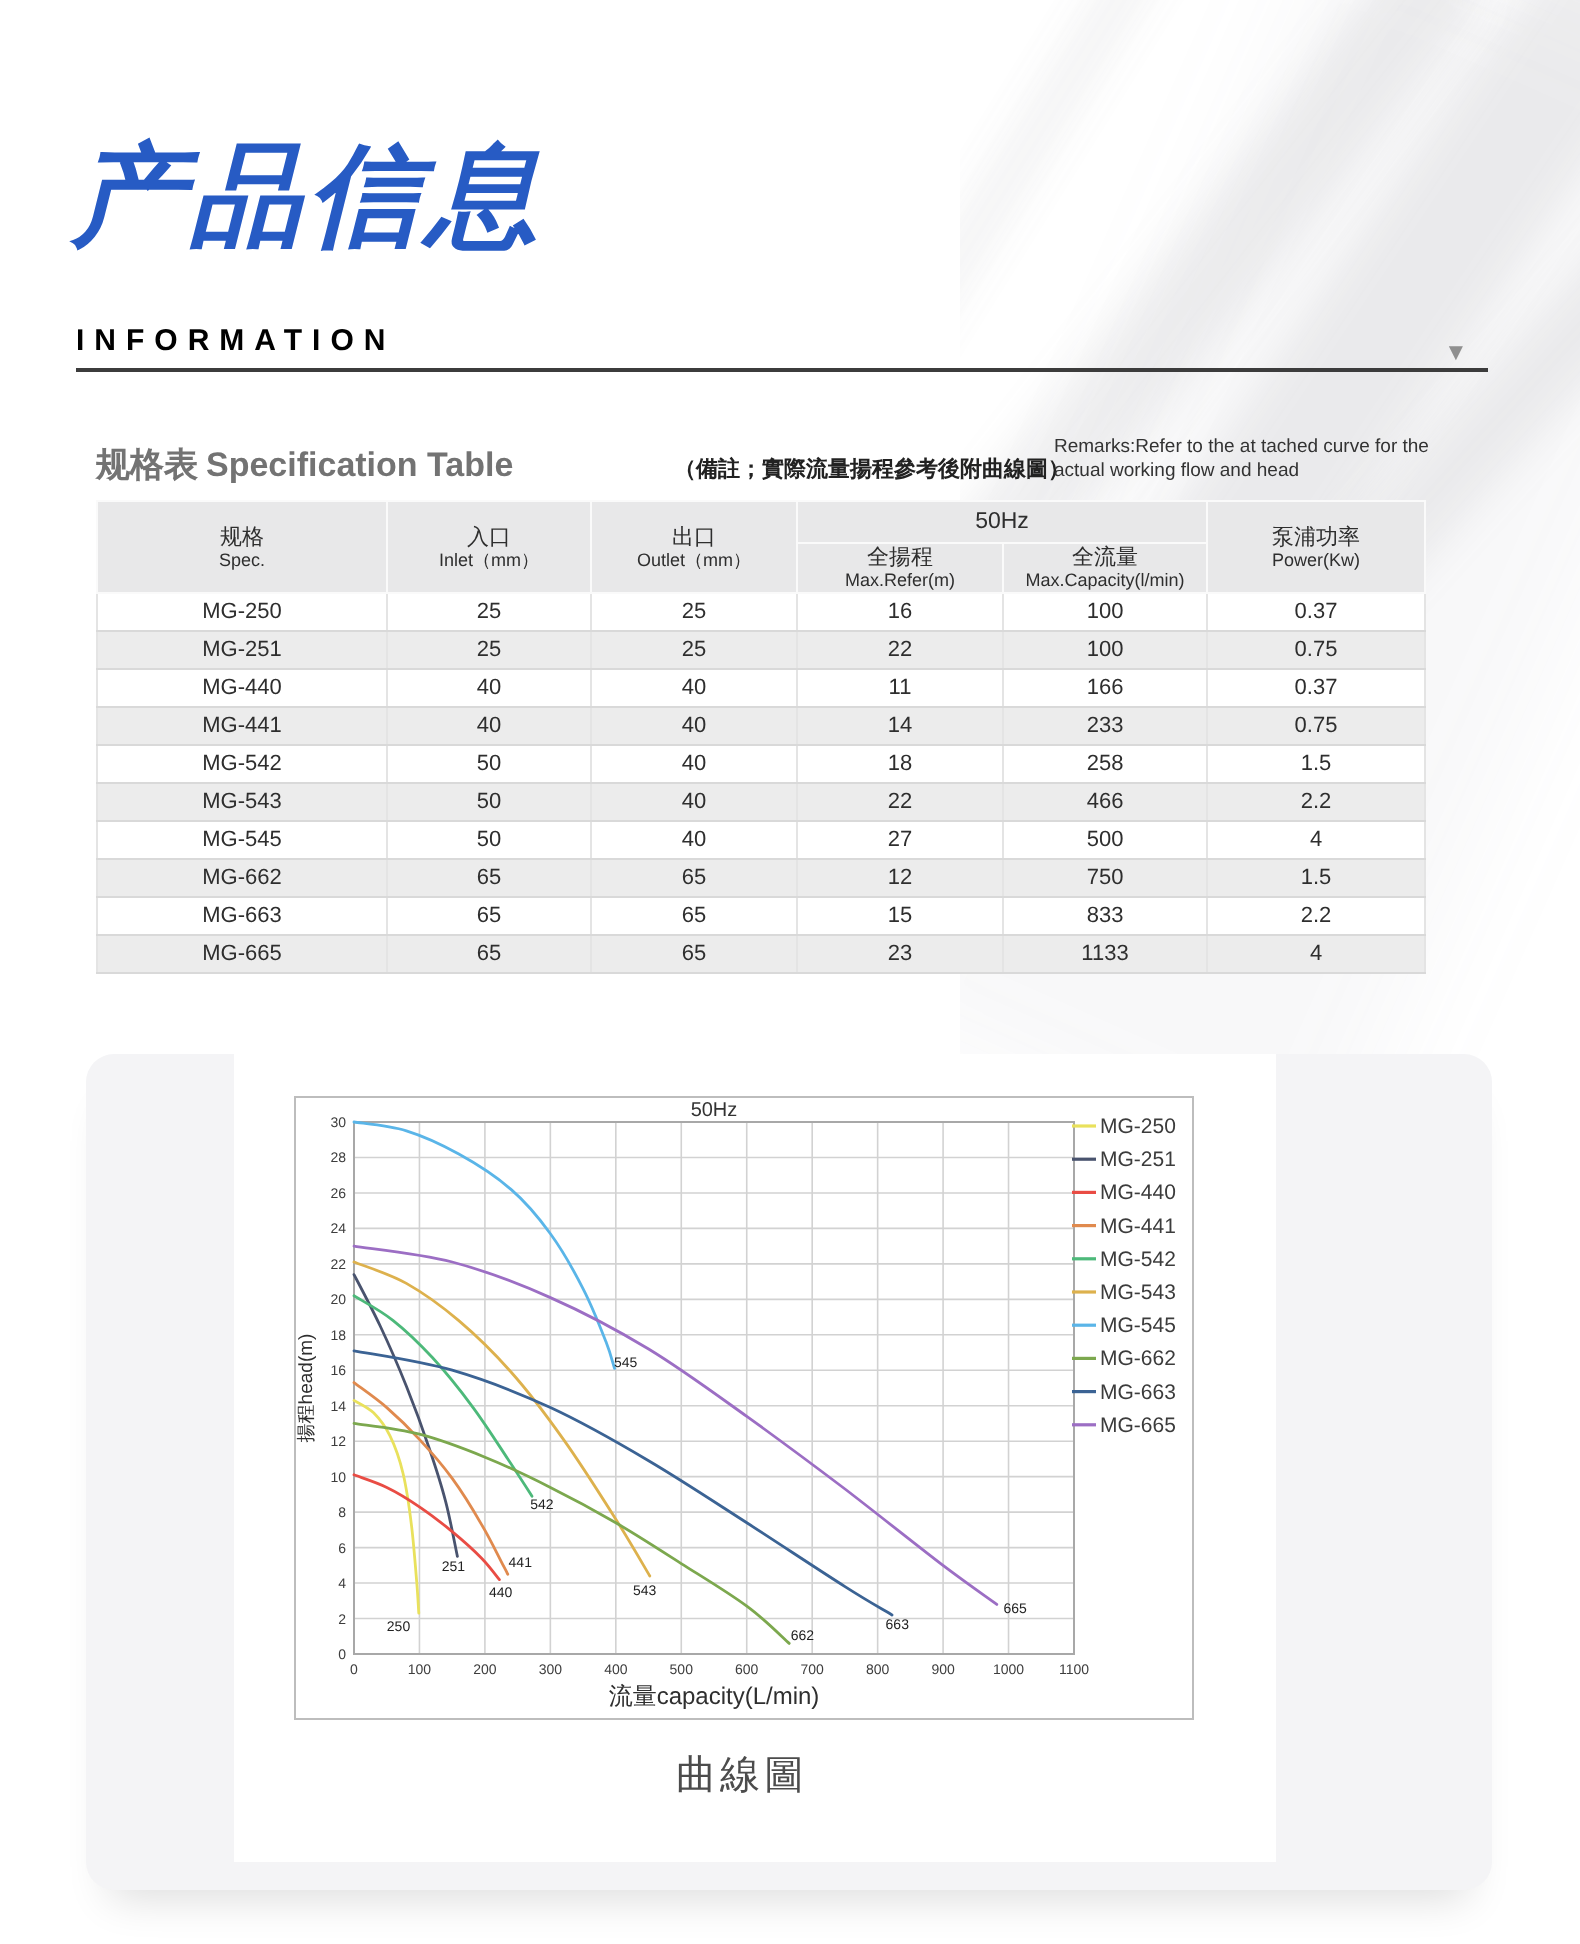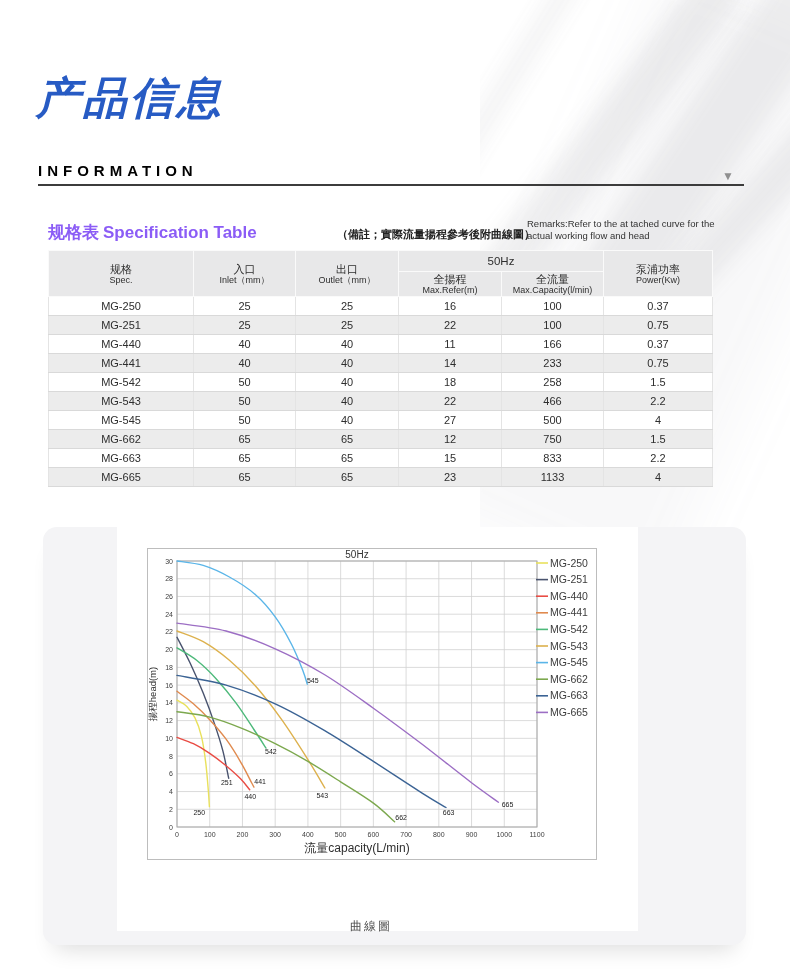--- a/index.html
+++ b/index.html
@@ -11,31 +11,31 @@
   .decor{position:absolute;right:0;top:0;width:310px;height:560px;overflow:hidden;pointer-events:none;}
   .decor .s{position:absolute;background:rgba(110,110,120,0.10);filter:blur(10px);border-radius:20px;}
   .decor .s1{left:95px;top:-70px;width:46px;height:430px;transform:rotate(38deg);}
   .decor .s2{left:180px;top:-90px;width:72px;height:500px;transform:rotate(34deg);}
   .decor .s3{left:250px;top:-50px;width:38px;height:520px;transform:rotate(42deg);}
   .decor .s4{left:30px;top:-130px;width:24px;height:380px;transform:rotate(32deg);opacity:.7;}
   .decor .s5{left:60px;top:-20px;width:250px;height:600px;transform:rotate(24deg);background:rgba(120,120,130,0.05);filter:blur(26px);}
 
   .page-title{
     position:absolute;left:36px;top:72px;margin:0;
-    font-size:44px;line-height:52px;font-weight:800;font-style:italic;
+    font-size:56px;line-height:52px;font-weight:800;font-style:italic;
     letter-spacing:3px;color:#275bc4;
   }
   .subtitle{
     position:absolute;left:38px;top:162px;font-size:15px;font-weight:700;
     letter-spacing:5px;color:#000000;
   }
   .rule{position:absolute;left:38px;top:184px;width:706px;border-top:2px solid #3c3c3c;}
   .tri{position:absolute;left:722px;top:169px;font-size:12px;color:#8f8f8f;}
 
-  .spec-title{position:absolute;left:48px;top:221px;font-size:17px;font-weight:700;color:#8b5cf6;}
+  .spec-title{position:absolute;left:48px;top:221px;font-size:17px;font-weight:700;color:#737373;}
   .spec-title .en{margin-left:4px;}
   .note-zh{position:absolute;left:337px;top:227px;font-size:11px;color:#222;font-weight:bold;}
   .remarks{position:absolute;left:527px;top:218px;width:190px;font-size:9.5px;line-height:11.5px;color:#333;}
 
   .spec-table{
     position:absolute;left:48px;top:250px;width:664px;
     border-collapse:collapse;table-layout:fixed;
     border:1px solid #c6c6c6;
   }
   .spec-table th{
@@ -56,21 +56,21 @@
 
   .chart-card{
     position:absolute;left:43px;top:527px;width:703px;height:418px;
     background:#f4f4f6;border-radius:14px;
     box-shadow:0 16px 22px -12px rgba(0,0,0,0.14);
   }
   .chart-panel{position:absolute;left:74px;top:0;width:521px;height:404px;background:#ffffff;}
   .chart-box{position:absolute;left:30px;top:21px;width:448px;height:310px;border:1px solid #bdbdbd;background:#fff;}
   .chart-caption{
     position:absolute;left:30px;top:347px;width:448px;text-align:center;
-    font-size:12px;letter-spacing:2px;color:#4c4c4c;margin-top:44px;
+    font-size:20px;letter-spacing:2px;color:#4c4c4c;
   }
   #curve-chart{display:block;}
   #curve-chart text{font-family:"Liberation Sans",sans-serif;}
   #curve-chart .grid{stroke:#d2d2d2;stroke-width:0.8;}
   #curve-chart .plot-border{fill:none;stroke:#a8a8a8;stroke-width:1;}
   #curve-chart .tick{font-size:7px;fill:#3d3d3d;}
   #curve-chart .tx{text-anchor:middle;}
   #curve-chart .ty{text-anchor:end;}
   #curve-chart .chart-title{font-size:10px;fill:#333;text-anchor:middle;}
   #curve-chart .endlab{font-size:7px;fill:#222;text-anchor:middle;}

